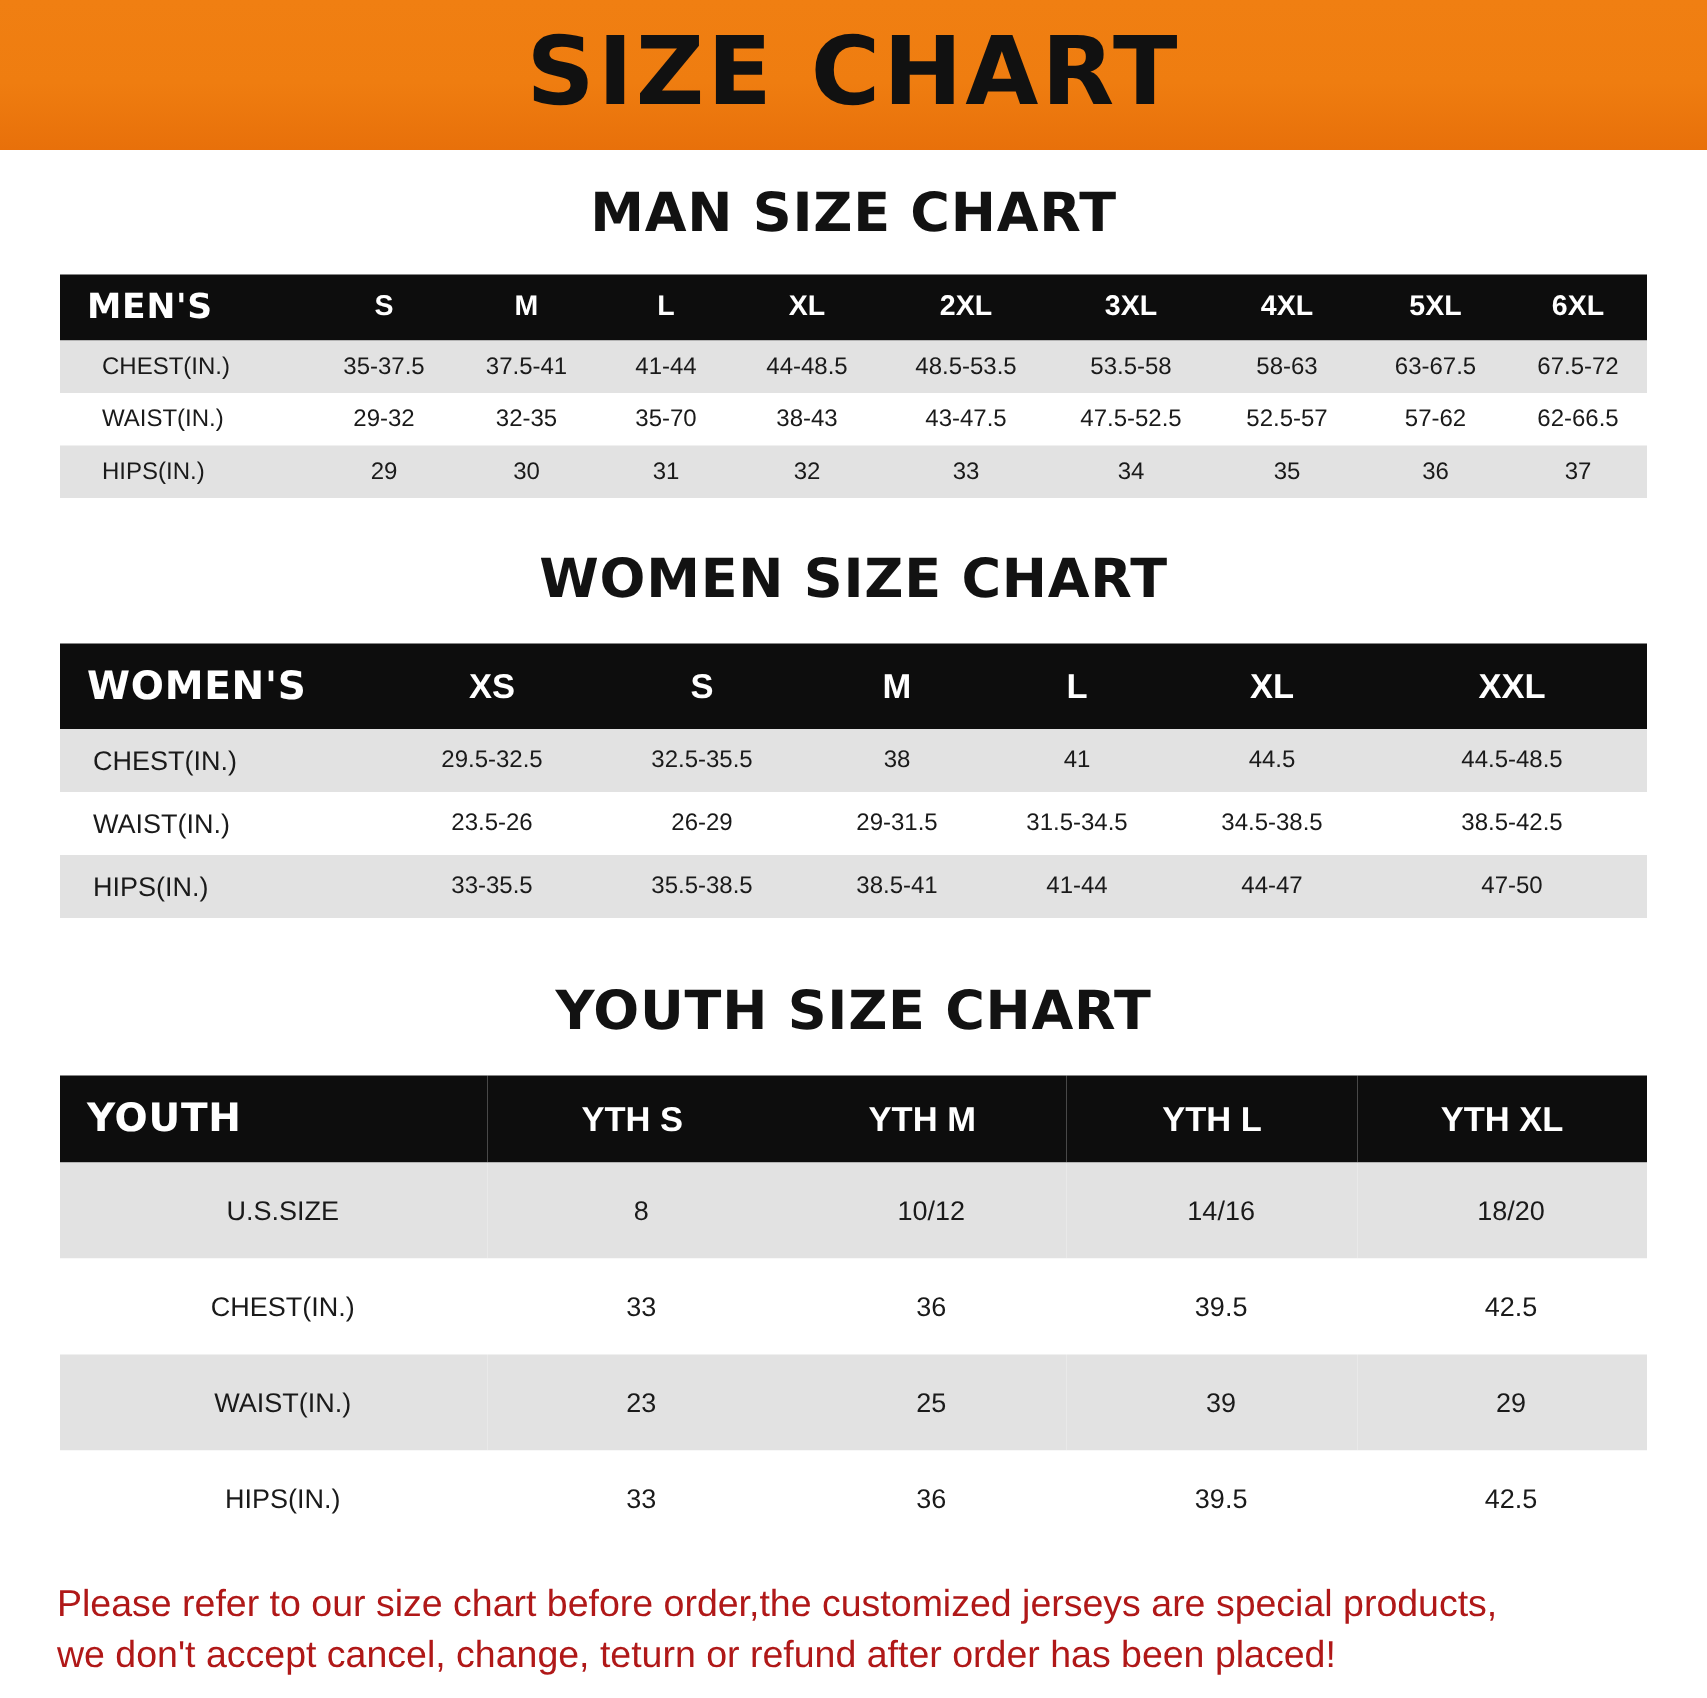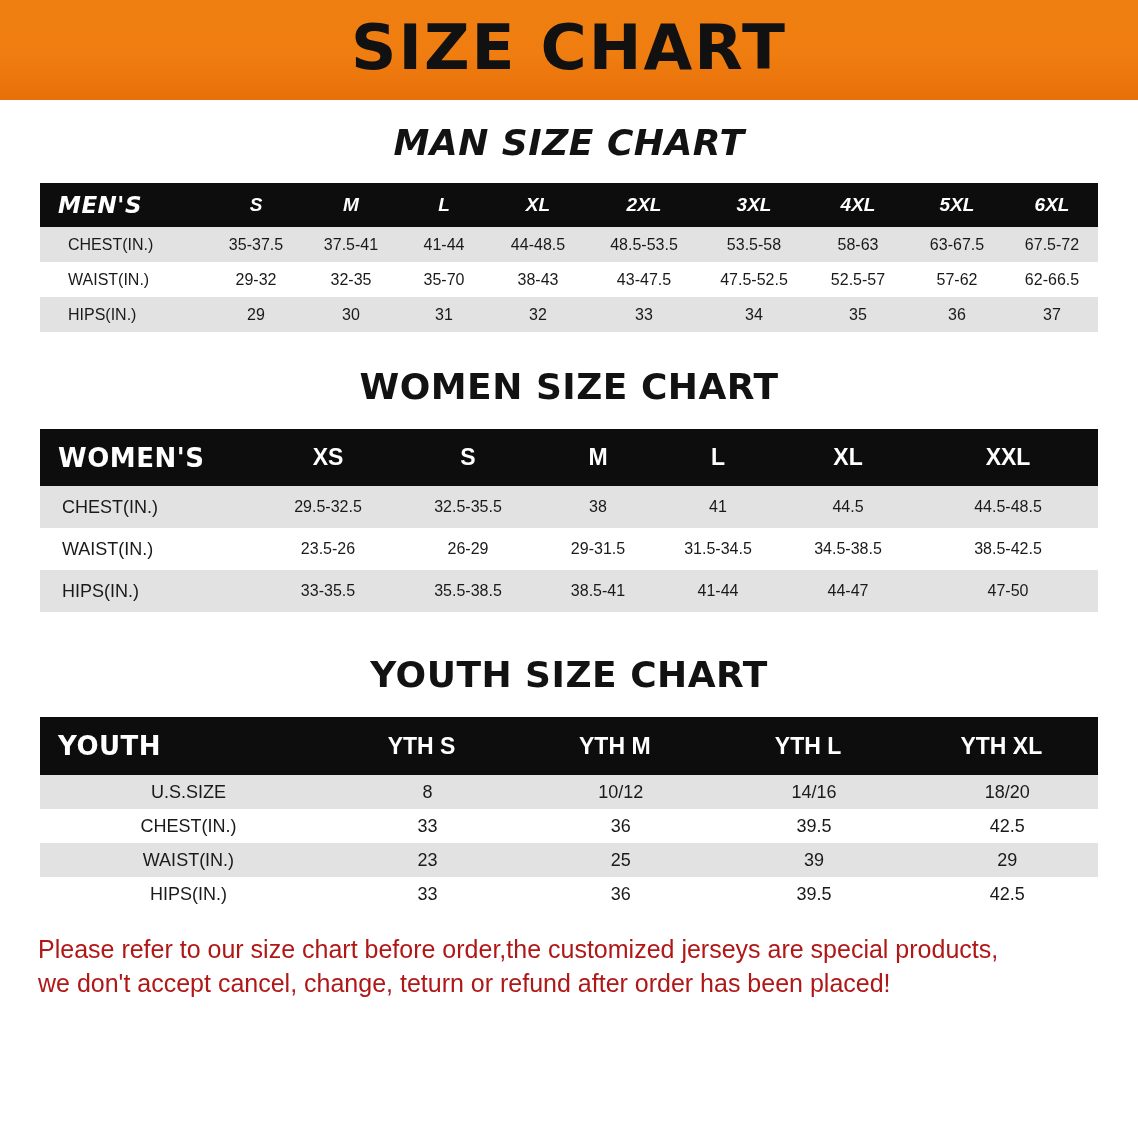--- a/index.html
+++ b/index.html
@@ -38,21 +38,21 @@
     padding-bottom: 6px;
   }
   
   .section-title {
     text-align: center;
     font-family: "DejaVu Sans", sans-serif;
     font-weight: bold;
     color: #121212;
     letter-spacing: 0.5px;
   }
-  .title-man   { font-size: 36px; margin-top: 22px; margin-bottom: 20px; font-style: italic; }
+  .title-man   { font-size: 36px; margin-top: 22px; margin-bottom: 20px; }
   .title-women { font-size: 36px; margin-top: 34px; margin-bottom: 22px; }
   .title-youth { font-size: 36px; margin-top: 42px; margin-bottom: 22px; }
 
   
   .tbl-wrap { padding: 0 40px; }
   table.size {
     width: 1058px;
     border-collapse: collapse;
     table-layout: fixed;
   }
@@ -73,35 +73,35 @@
     padding-left: 18px;
     font-family: "DejaVu Sans", sans-serif;
     letter-spacing: 0.5px;
   }
   
   table.size tbody td.lead { font-weight: normal; }
   .row-shade td { background: #e2e2e2; }
   .row-plain td { background: #ffffff; }
 
   
-  .men thead th { height: 44px; font-size: 19px; font-style: italic; }
+  .men thead th { height: 44px; font-size: 19px; }
   .men thead th.lead { font-size: 23px; }
   .men tbody td { height: 35px; font-size: 16px; }
   .men tbody td.lead { font-size: 16px; padding-left: 28px; text-align: left; }
 
   
   .women thead th { height: 57px; font-size: 23px; }
   .women thead th.lead { font-size: 26px; }
   .women tbody td { height: 42px; font-size: 16px; }
   .women tbody td.lead { font-size: 18px; padding-left: 22px; text-align: left; }
 
   
   .youth thead th { height: 58px; font-size: 23px; }
   .youth thead th.lead { font-size: 26px; }
-  .youth tbody td { height: 34px; font-size: 18px; padding-left: 13px; }
+  .youth tbody td { height: 64px; font-size: 18px; padding-left: 13px; }
   .youth tbody td.lead { font-size: 18px; text-align: center; }
 
   
   .note {
     margin: 22px 38px 0 38px;
     color: #b01818;
     font-family: "Liberation Sans", sans-serif;
     font-size: 25px;
     line-height: 1.35;
     text-align: left;

